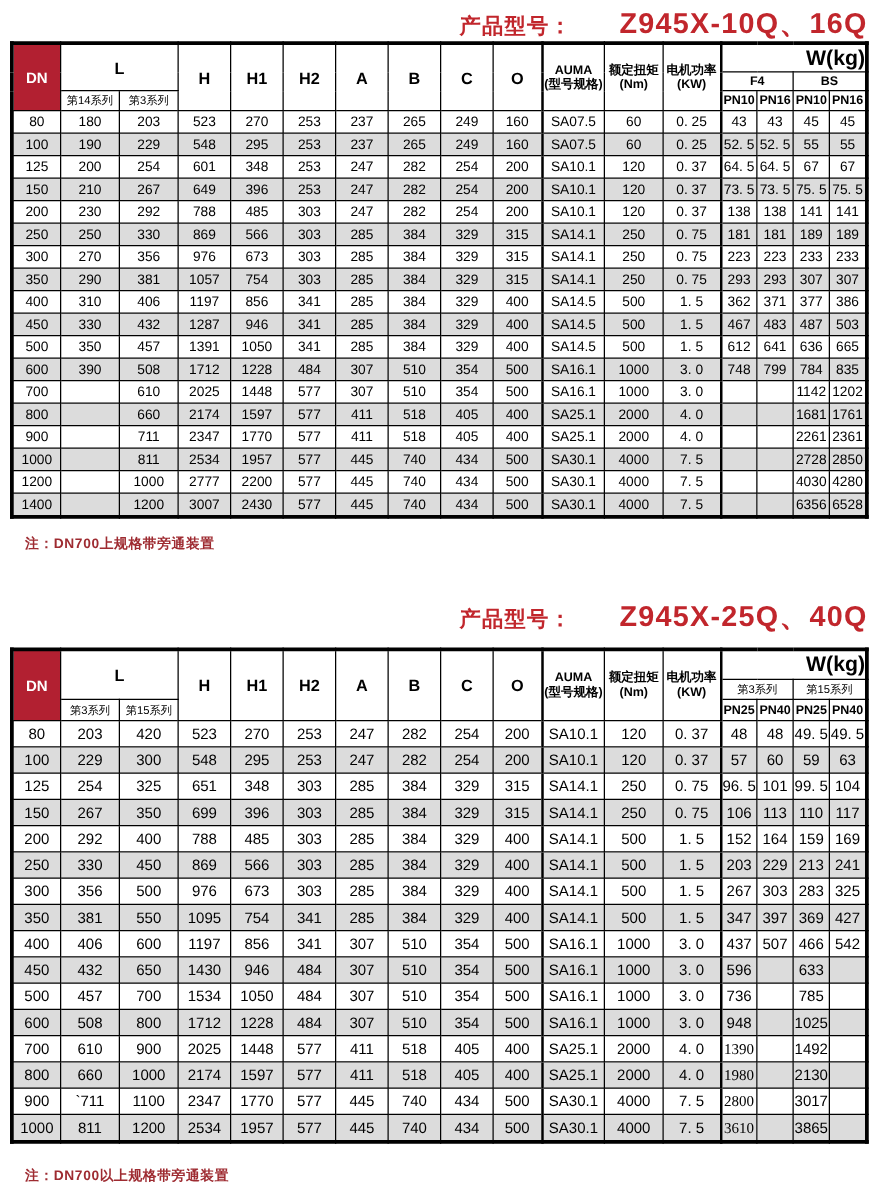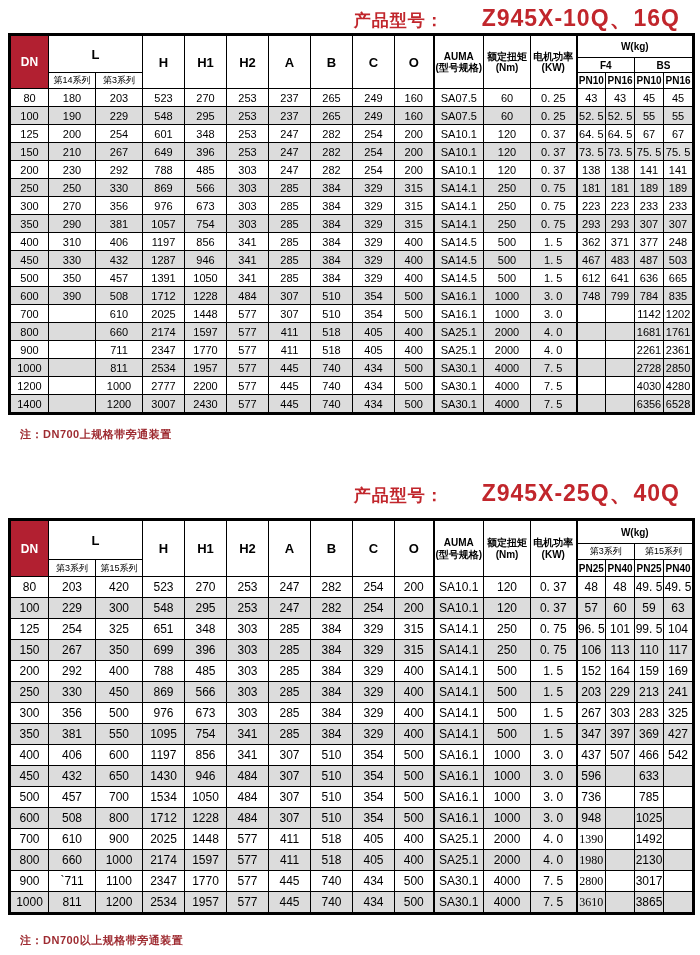--- a/index.html
+++ b/index.html
@@ -2,21 +2,21 @@
 <html><head>
 <meta charset="utf-8">
 <style>
   html,body{margin:0;padding:0;}
   body{
     width:700px;height:955px;background:#ffffff;position:relative;
     font-family:"Liberation Sans",sans-serif;color:#000;
     -webkit-font-smoothing:antialiased;
   }
   .title-row{
-    position:absolute;right:20px;display:flex;align-items:baseline;
+    position:absolute;right:6px;display:flex;align-items:baseline;
     color:#c1262c;font-weight:bold;white-space:nowrap;margin-left:34px;
   }
   .title-row .t-label{font-size:17px;letter-spacing:1px;}
   .title-row .t-model{font-size:23px;margin-left:38px;letter-spacing:1px;}
   .note{
     position:absolute;left:20px;color:#9e2b31;font-weight:bold;font-size:11px;
     letter-spacing:0.5px;white-space:nowrap;
   }
   .tbl-wrap{position:absolute;left:8px;width:684px;}
   table{
@@ -25,21 +25,21 @@
   }
   th,td{
     border:1px solid #000;text-align:center;vertical-align:middle;
     padding:0;overflow:hidden;white-space:nowrap;
   }
   th{font-weight:bold;background:#fff;}
   .dn-cell{background:#b22031;color:#fff;font-size:12px;}
   .h-letter{font-size:13px;}
   .h-small{font-size:10px;white-space:pre-line;line-height:1.15;font-weight:bold;}
   .h-sub{font-size:9px;font-weight:normal;}
-  .h-wkg{font-size:10px;}
+  .h-wkg{font-size:17px;text-align:right;}
   .h-pn{font-size:10px;}
   .bl2{border-left-width:2px;}
   #t1 td{font-size:11px;height:17px;}
   #t1 .hr1{height:23px;} #t1 .hr2{height:15px;} #t1 .hr3{height:16px;}
   #t2 td{font-size:12px;height:20px;}
   #t2 .hr1{height:24px;} #t2 .hr2{height:16px;} #t2 .hr3{height:17px;}
   tbody tr:nth-child(even){background:#dcdcdc;}
   td:nth-child(11),td:nth-child(14){border-left-width:2px;}
   td.serif{font-family:"Liberation Serif",serif;font-size:14px;margin-left:20px;}
 </style>
@@ -267,21 +267,21 @@
           <td>285</td>
           <td>384</td>
           <td>329</td>
           <td>400</td>
           <td>SA14.5</td>
           <td>500</td>
           <td>1. 5</td>
           <td>362</td>
           <td>371</td>
           <td>377</td>
-          <td>248</td>
+          <td>386</td>
         </tr>
         <tr>
           <td>450</td>
           <td>330</td>
           <td>432</td>
           <td>1287</td>
           <td>946</td>
           <td>341</td>
           <td>285</td>
           <td>384</td>

